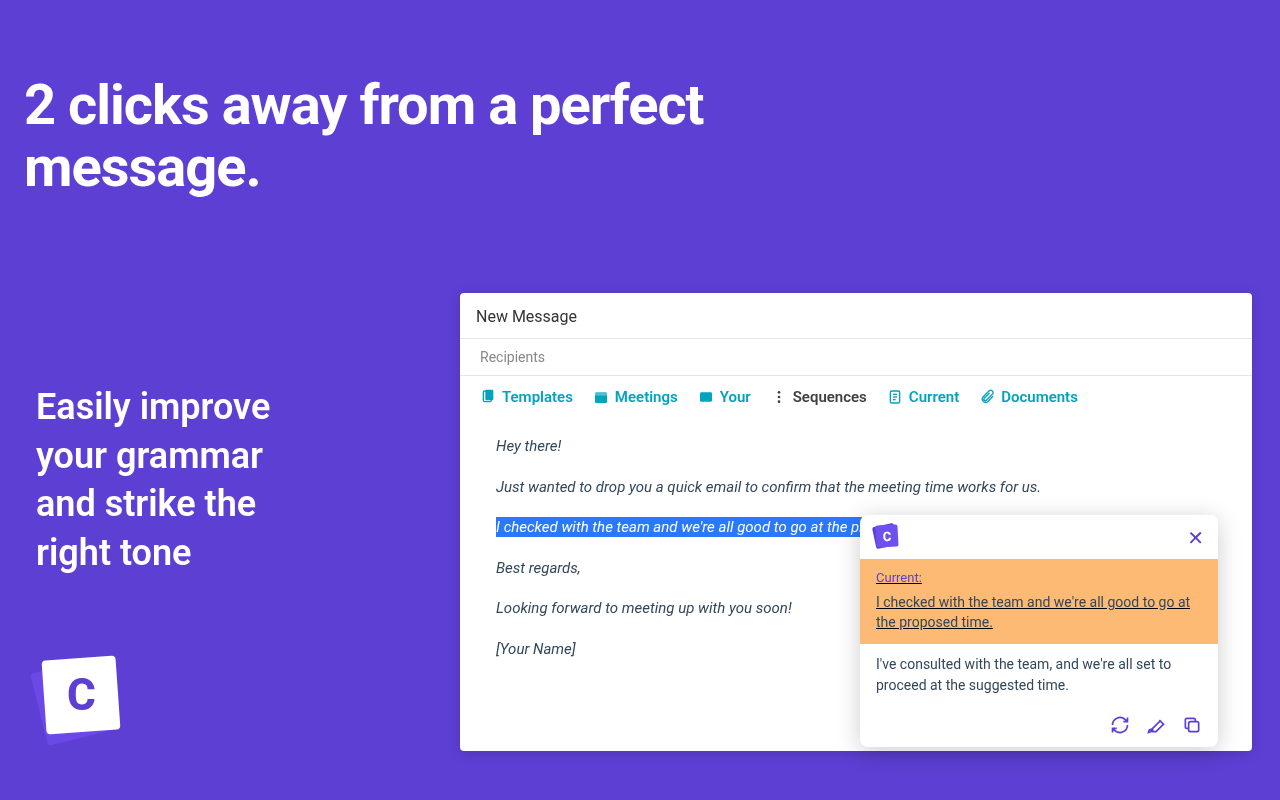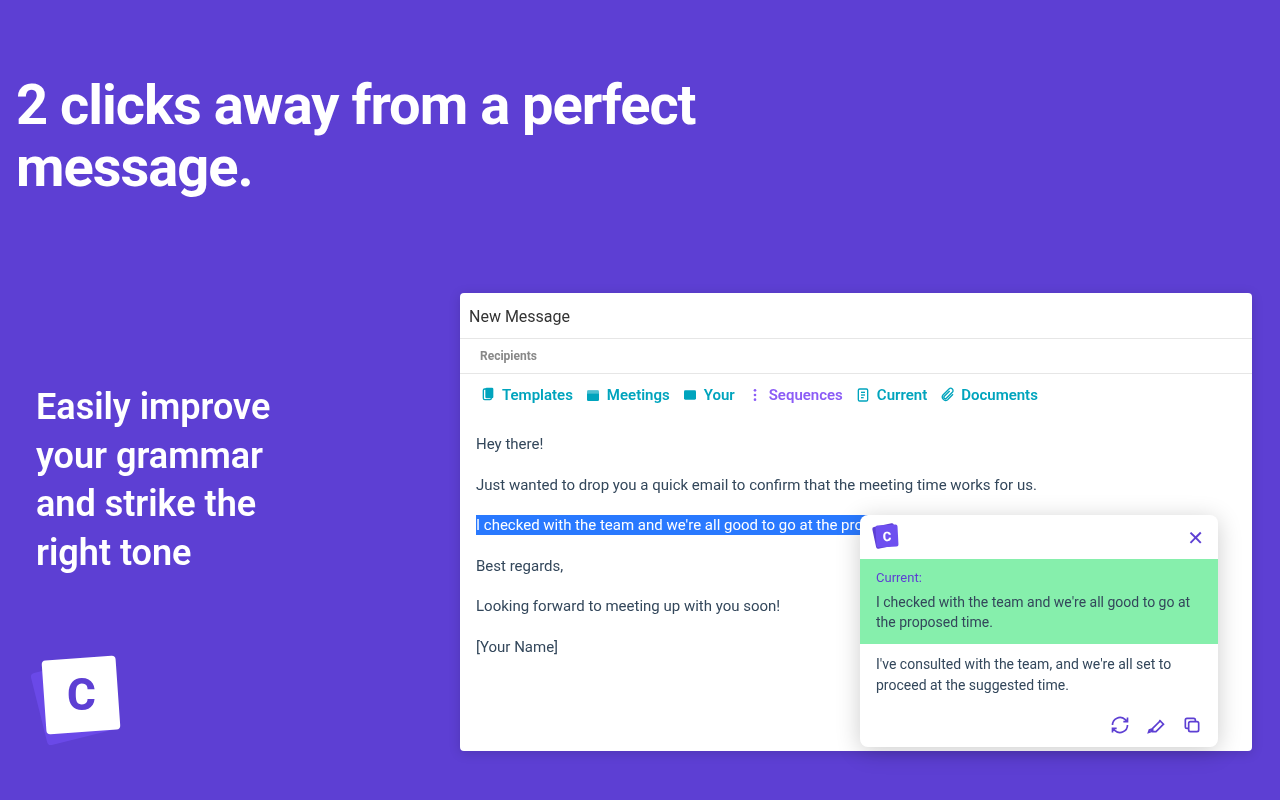--- a/index.html
+++ b/index.html
@@ -9,21 +9,21 @@
   background: #5d3fd3;
   font-family: -apple-system, BlinkMacSystemFont, "Segoe UI", Roboto, sans-serif;
   overflow: hidden;
   position: relative;
 }
 .headline {
   color: #fff;
   font-size: 56px;
   font-weight: 700;
   line-height: 1.1;
-  padding: 75px 40px 0 16px;
+  padding: 75px 40px 0 24px;
   max-width: 900px;
   letter-spacing: -1px;
 }
 .subheadline {
   color: #fff;
   font-size: 36px;
   font-weight: 600;
   line-height: 1.35;
   padding: 0 40px 0 36px;
   margin-top: 185px;
@@ -69,54 +69,54 @@
   position: absolute;
   left: 460px;
   top: 293px;
   width: 792px;
   height: 458px;
   background: #fff;
   border-radius: 4px;
   box-shadow: 0 2px 12px rgba(0,0,0,0.15);
 }
 .compose-title {
-  padding: 14px 20px 12px 9px;
+  padding: 14px 20px 12px 16px;
   font-size: 16px;
   color: #333;
   font-weight: 400;
 }
 .compose-row {
   padding: 10px 20px;
   border-top: 1px solid #e6e6e6;
-  font-size: 12px;
+  font-size: 14px;
   color: #888;
-  font-weight: bold;
 }
 .toolbar {
   padding: 12px 20px 10px 20px;
   border-top: 1px solid #e6e6e6;
   display: flex;
-  gap: 12px;
+  gap: 20px;
   font-size: 15px;
 }
 .toolbar-item {
   display: flex;
   align-items: center;
   gap: 6px;
   color: #00a4bd;
   font-weight: 600;
   cursor: pointer;
 }
-.toolbar-item.muted { color: #8b5cf6; justify-content: center; }
+.toolbar-item.muted { color: #404040; justify-content: center; }
 .toolbar-item svg { width: 16px; height: 16px; }
 .body-area {
-  padding: 16px 16px;
+  padding: 16px 36px;
   font-size: 15px;
   color: #33475b;
   line-height: 1.9;
+  font-style: italic;
 }
 .body-area p { margin-bottom: 12px; }
 .highlight {
   background: #2979ff;
   color: #fff;
   padding: 1px 0;
 }
 .popup {
   position: absolute;
   left: 860px;
@@ -162,21 +162,21 @@
   font-size: 20px;
   cursor: pointer;
   font-weight: 400;
   line-height: 1;
 }
 .popup-section {
   padding: 10px 16px 12px 16px;
   font-size: 14px;
   line-height: 1.45;
 }
-.popup-section.gray { background: #86efac; }
+.popup-section.gray { background: #fdba74; text-decoration: underline; }
 .popup-section .label {
   color: #5d3fd3;
   font-size: 13px;
   margin-bottom: 4px;
 }
 .popup-section .text { color: #33475b; }
 .popup-actions {
   display: flex;
   justify-content: flex-end;
   gap: 16px;

